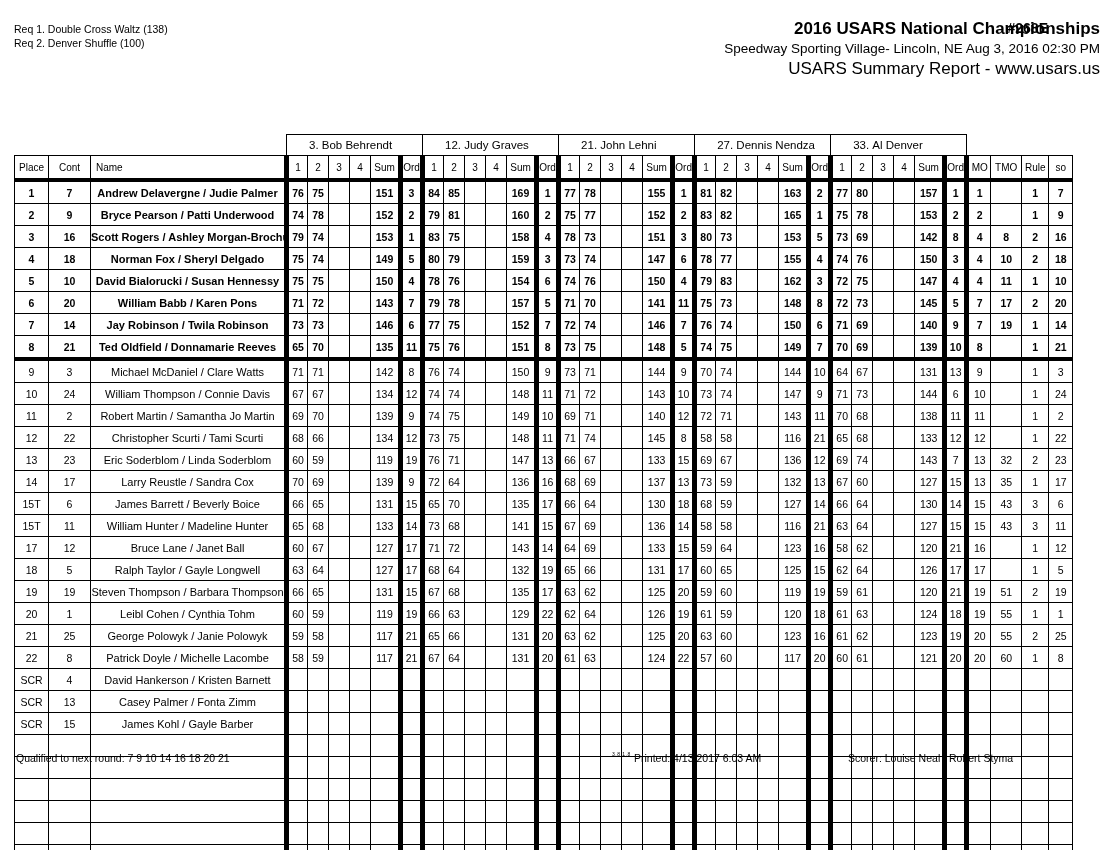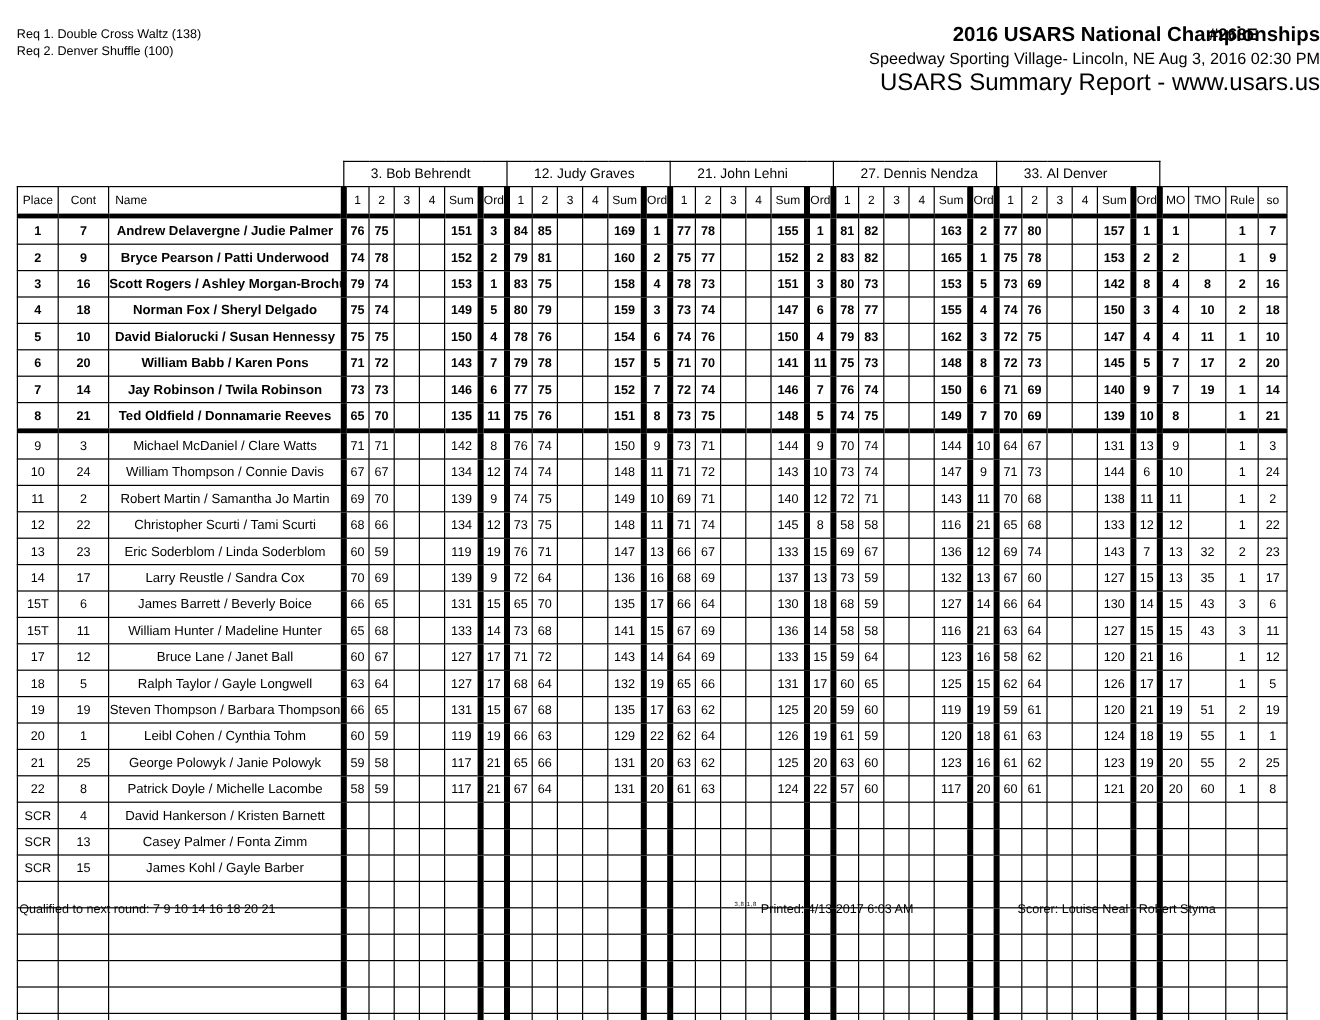--- a/index.html
+++ b/index.html
@@ -44,21 +44,21 @@
   #header .h-venue {
     font-size: 13.5px;
     line-height: 19px;
   }
   #header .h-event {
     font-size: 17px;
     font-weight: bold;
     line-height: 24px;
   }
   #header .h-report {
-    font-size: 20px;
+    font-size: 17px;
     line-height: 22px;
   }
   #event-number {
     position: absolute;
     right: 52px;
     top: 20px;
     font-size: 14px;
     font-weight: bold;
   }
 

